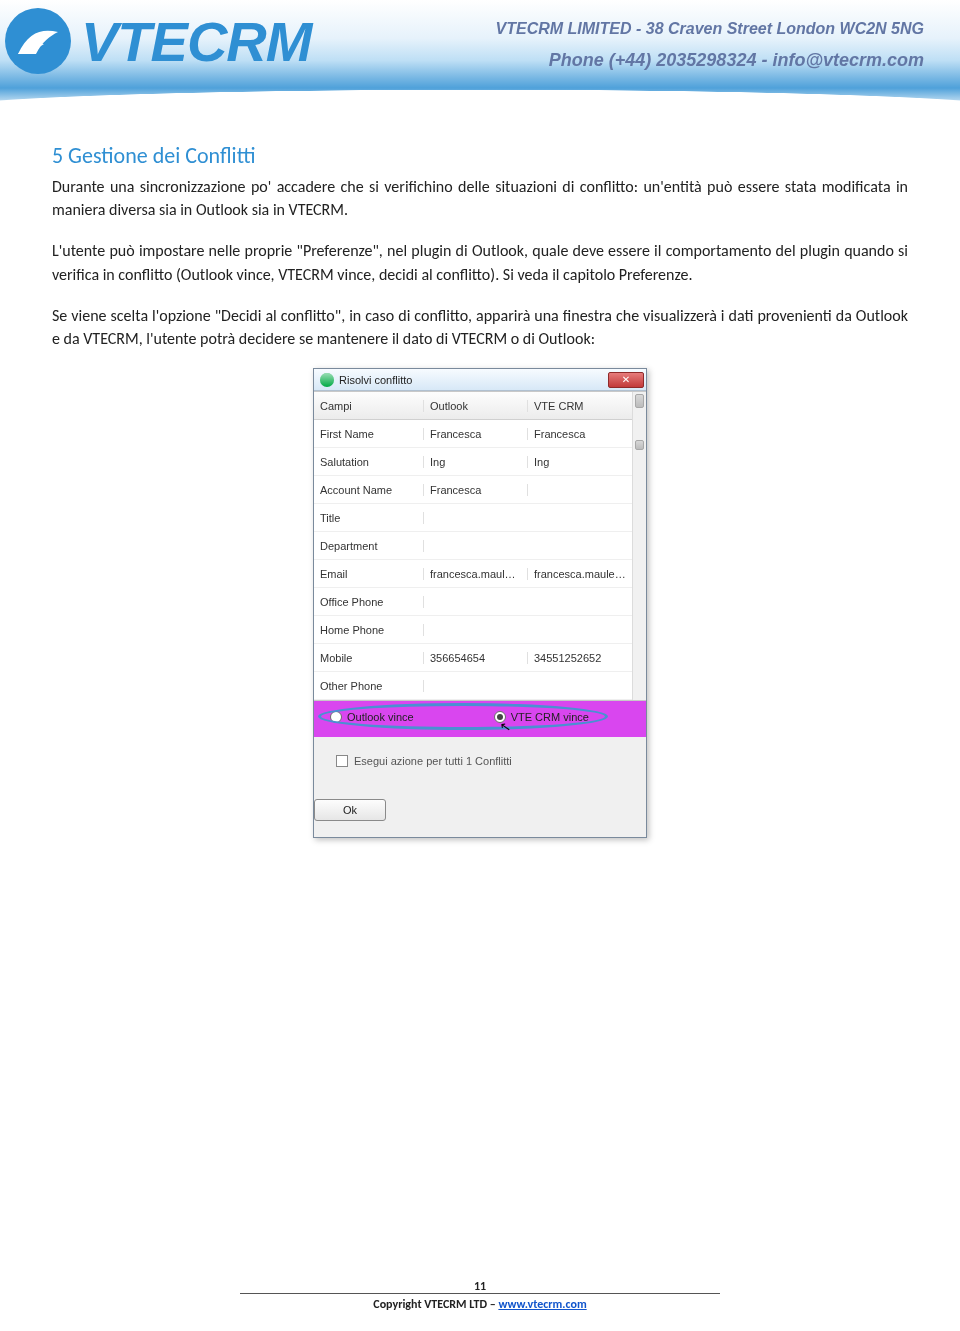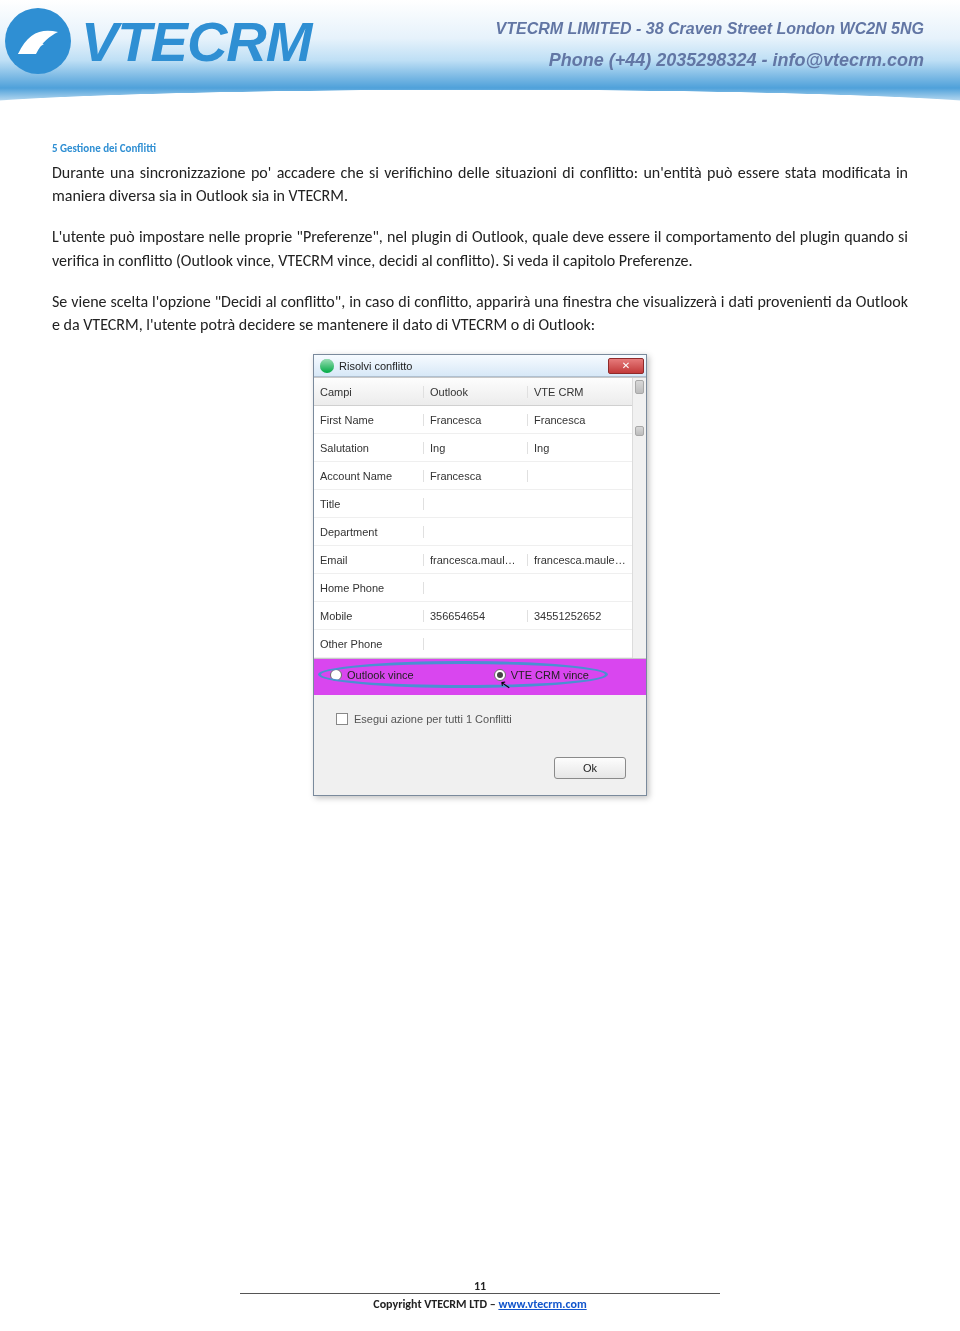--- a/index.html
+++ b/index.html
@@ -55,22 +55,22 @@
     font-family: Arial, sans-serif;
   }
   .header-right .line1 { font-size: 16px; }
   .header-right .line2 { font-size: 18px; margin-top: 12px; }
   .content {
     padding: 32px 52px 0 52px;
     color: #222;
   }
   .section-title {
     color: #2f8fd3;
-    font-weight: 700;
-    font-size: 11px;
+    font-weight: 400;
+    font-size: 22px;
     margin-bottom: 6px;
   }
   .para {
     font-size: 16px;
     line-height: 1.45;
     margin-bottom: 18px;
     color: #222;
     text-align: justify;
   }
   
@@ -192,21 +192,21 @@
     background: #f0f0f0;
     display: flex; align-items: center; gap: 6px;
     font-size: 11px; color: #555;
   }
   .checkbox {
     width: 12px; height: 12px; border: 1px solid #888; background: #fff;
   }
   .btn-area {
     padding: 24px 20px 16px 0;
     background: #f0f0f0;
-    display: flex; justify-content: flex-end;
+    display: flex; 
   }
   .ok-btn {
     width: 72px; height: 22px;
     background: linear-gradient(180deg,#fdfdfd,#e6e6e6);
     border: 1px solid #8a8a8a;
     border-radius: 3px;
     font-size: 11px;
     display: flex; align-items: center; justify-content: center;
   }
   .footer {
@@ -288,20 +288,25 @@
       </div>
       <div class="grid-row">
         <div class="cell c0">Department</div>
         <div class="cell c1"></div>
         <div class="cell c2"></div>
       </div>
       <div class="grid-row">
         <div class="cell c0">Email</div>
         <div class="cell c1">francesca.maule@cr...</div>
         <div class="cell c2">francesca.maule@cr...</div>
+      </div>
+      <div class="grid-row">
+        <div class="cell c0">Office Phone</div>
+        <div class="cell c1"></div>
+        <div class="cell c2"></div>
       </div>
       <div class="grid-row">
         <div class="cell c0">Home Phone</div>
         <div class="cell c1"></div>
         <div class="cell c2"></div>
       </div>
       <div class="grid-row">
         <div class="cell c0">Mobile</div>
         <div class="cell c1">356654654</div>
         <div class="cell c2">34551252652</div>

